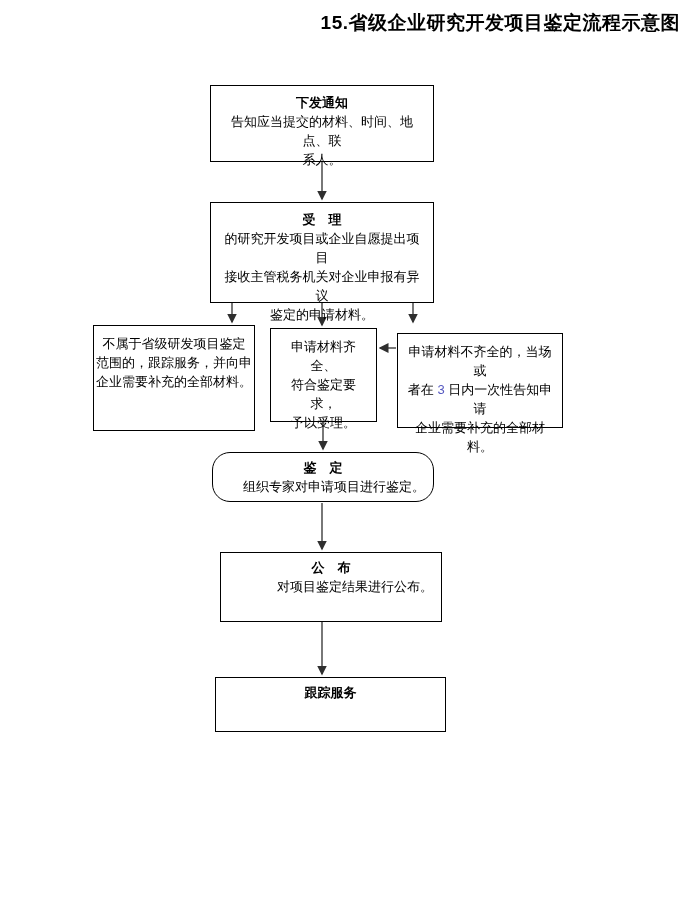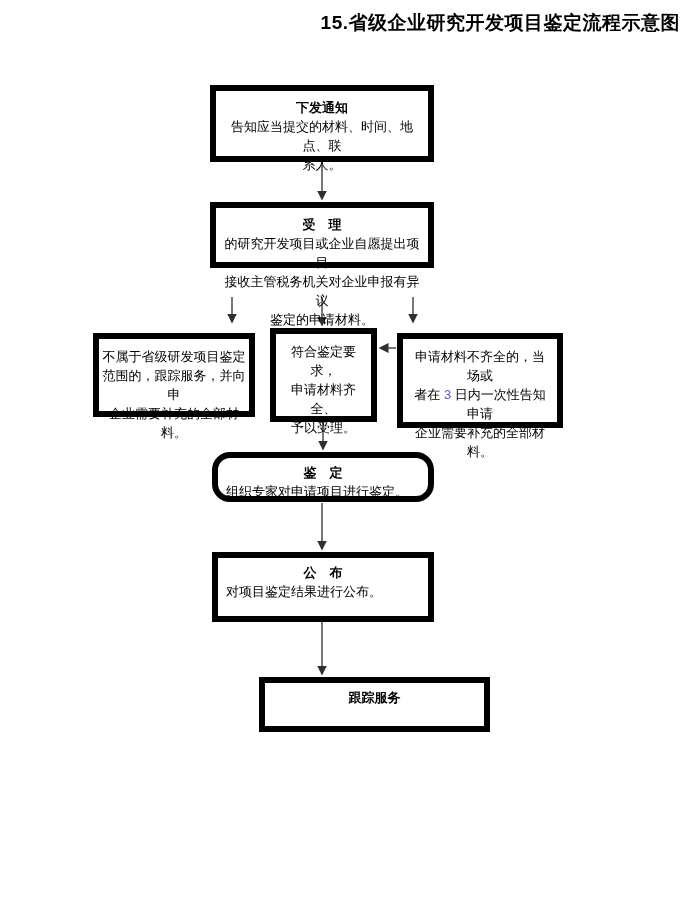--- a/index.html
+++ b/index.html
@@ -26,42 +26,42 @@
     left: 0;
     width: 680px;
     text-align: right;
     font-size: 19px;
     font-weight: bold;
     letter-spacing: 0.5px;
   }
   .box {
     position: absolute;
     box-sizing: border-box;
-    border: 6px solid #000000;
+    border: 1px solid #000000;
     background: #ffffff;
     font-size: 13px;
     line-height: 19px;
   }
   .box-title {
     font-weight: bold;
     text-align: center;
   }
   .box-line { text-align: center; }
-  .box-line.center { text-align: left; }
+  .box-line.center { text-align: right; }
   .day-num { color: #5558c0; }
 
   
   .node-notify     { left: 210px; top:  85px; width: 224px; height: 77px; padding: 7px 8px; }
-  .node-accept     { left: 210px; top: 202px; width: 224px; height: 66px; padding: 7px 8px; }
-  .node-reject     { left:  93px; top: 333px; width: 162px; height: 84px; padding: 8px 0; }
+  .node-accept     { left: 210px; top: 202px; width: 224px; height: 101px; padding: 7px 8px; }
+  .node-reject     { left:  93px; top: 325px; width: 162px; height: 106px; padding: 8px 0; }
   .node-complete   { left: 270px; top: 328px; width: 107px; height: 94px; padding: 8px 8px; }
   .node-incomplete { left: 397px; top: 325px; width: 166px; height: 95px; padding: 8px 8px; margin-top: 8px; }
   .node-appraise   { left: 212px; top: 452px; width: 222px; height: 50px; padding: 5px 8px; border-radius: 18px; }
-  .node-publish    { left: 212px; top: 552px; width: 222px; height: 70px; padding: 5px 8px; }
-  .node-follow     { left: 215px; top: 677px; width: 231px; height: 55px; padding: 5px 8px; margin-left: 44px; }
+  .node-publish    { left: 220px; top: 552px; width: 222px; height: 70px; padding: 5px 8px; }
+  .node-follow     { left: 215px; top: 677px; width: 231px; height: 55px; padding: 5px 8px; }
 
   .arrows {
     position: absolute;
     left: 0; top: 0;
     width: 680px; height: 922px;
     pointer-events: none;
   }
   .arrows line {
     stroke: #2f2f2f;
     stroke-width: 1.3;
@@ -103,22 +103,22 @@
     <div class="box-line">鉴定的申请材料。</div>
   </div>
 
   <div class="box node-reject">
     <div class="box-line">不属于省级研发项目鉴定</div>
     <div class="box-line">范围的，跟踪服务，并向申</div>
     <div class="box-line">企业需要补充的全部材料。</div>
   </div>
 
   <div class="box node-complete">
+    <div class="box-line">申请材料齐全、</div>
     <div class="box-line">符合鉴定要求，</div>
-    <div class="box-line">申请材料齐全、</div>
     <div class="box-line">予以受理。</div>
   </div>
 
   <div class="box node-incomplete">
     <div class="box-line">申请材料不齐全的，当场或</div>
     <div class="box-line"><span>者在 </span><span class="day-num">3</span><span> 日内一次性告知申请</span></div>
     <div class="box-line">企业需要补充的全部材料。</div>
   </div>
 
   <div class="box node-appraise">

